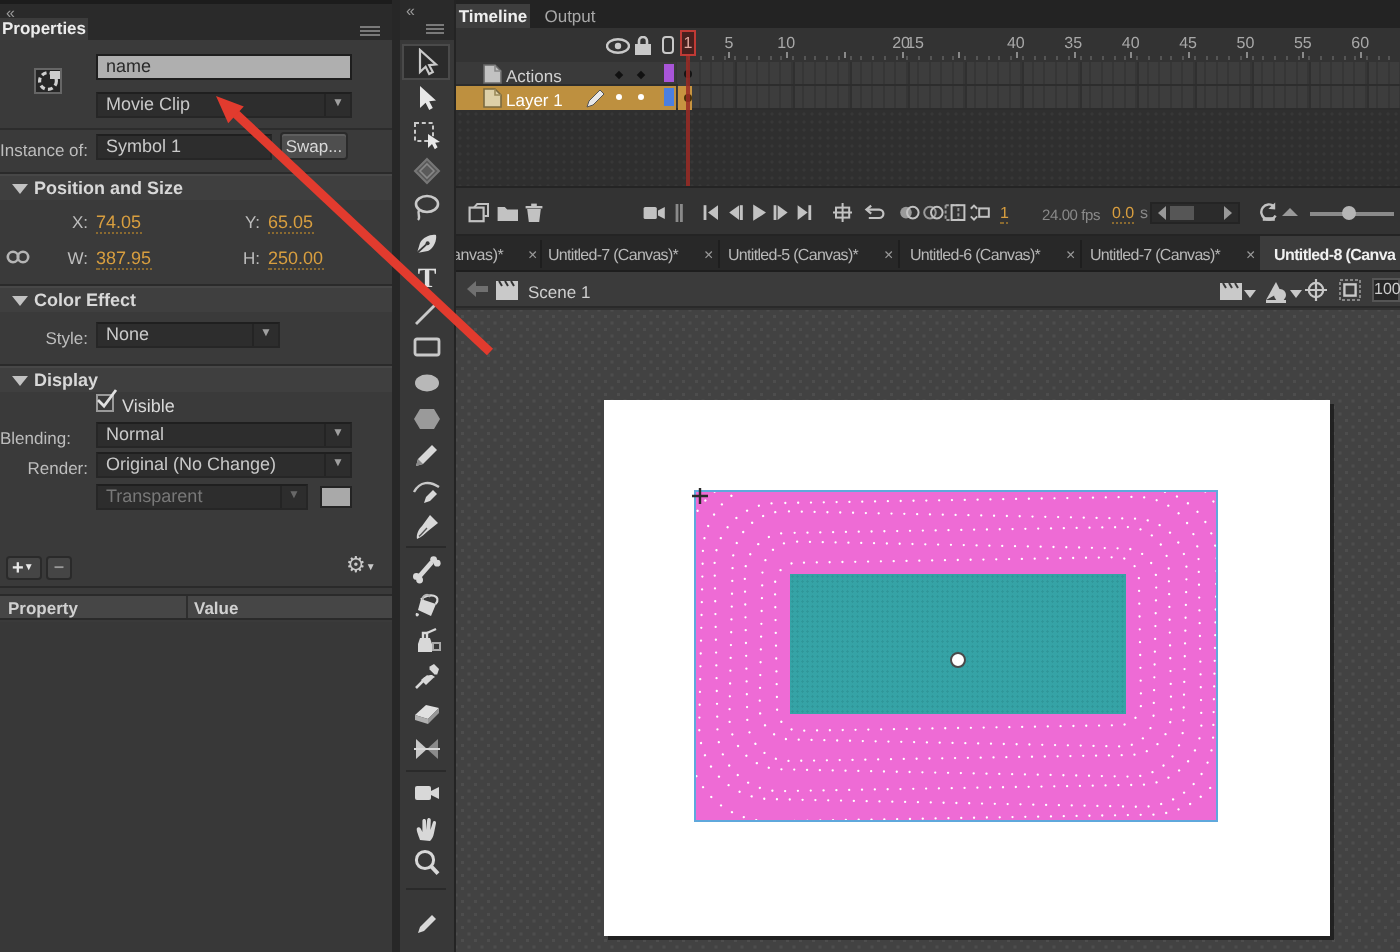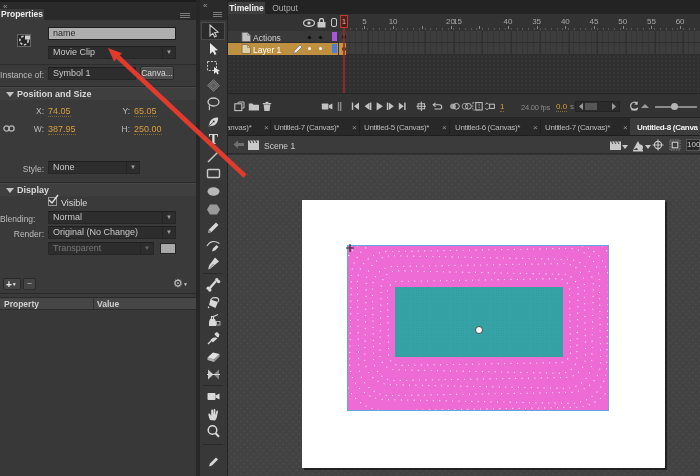--- a/index.html
+++ b/index.html
@@ -43,37 +43,38 @@
   </svg>
 
   <div class="dd abs" style="left:48px;top:26px;width:128px;height:13px;">Movie Clip
     <div class="ddarr">▼</div>
   </div>
 
   <div class="abs" style="left:0;top:44px;width:196px;height:1px;background:#2c2c2c;"></div>
 
   <div class="lbl abs" style="left:0;top:50px;width:44px;text-align:right;">Instance of:</div>
   <div class="dd abs" style="left:48px;top:47px;width:88px;height:13px;">Symbol 1</div>
-  <div class="abs" style="left:140px;top:46px;width:34px;height:14px;background:#4e4e4e;border:1px solid #2a2a2a;border-radius:2px;box-shadow:inset 0 1px 0 #5e5e5e;color:#d8d8d8;font-size:8.5px;line-height:12px;text-align:center;">Canva...</div>
+  <div class="abs" style="left:140px;top:46px;width:34px;height:14px;background:#4e4e4e;border:1px solid #2a2a2a;border-radius:2px;box-shadow:inset 0 1px 0 #5e5e5e;color:#d8d8d8;font-size:8.5px;line-height:12px;text-align:center;">Swap...</div>
 
   <div class="hdr" style="top:66px;"><span class="tri"></span>Position and Size</div>
   <div class="lbl abs" style="left:0;top:86px;width:44px;text-align:right;">X:</div>
   <div class="oval abs" style="left:48px;top:86px;">74.05</div>
   <div class="lbl abs" style="left:86px;top:86px;width:44px;text-align:right;">Y:</div>
   <div class="oval abs" style="left:134px;top:86px;">65.05</div>
 
   <svg class="abs" width="12" height="11" style="left:3px;top:103px;">
     <circle cx="3.5" cy="5.5" r="2.6" fill="none" stroke="#b5b5b5" stroke-width="1.3"></circle>
     <circle cx="8.5" cy="5.5" r="2.6" fill="none" stroke="#b5b5b5" stroke-width="1.3"></circle>
   </svg>
   <div class="lbl abs" style="left:0;top:104px;width:44px;text-align:right;">W:</div>
   <div class="oval abs" style="left:48px;top:104px;">387.95</div>
   <div class="lbl abs" style="left:86px;top:104px;width:44px;text-align:right;">H:</div>
   <div class="oval abs" style="left:134px;top:104px;">250.00</div>
 
+  <div class="hdr" style="top:122px;"><span class="tri"></span>Color Effect</div>
   <div class="lbl abs" style="left:0;top:144px;width:44px;text-align:right;">Style:</div>
   <div class="dd abs" style="left:48px;top:141px;width:92px;height:13px;">None
     <div class="ddarr">▼</div>
   </div>
 
   <div class="hdr" style="top:162px;"><span class="tri"></span>Display</div>
   <div class="abs" style="left:48px;top:177px;width:9px;height:9px;border:1px solid #9a9a9a;background:#3a3a3a;"></div>
   <svg class="abs" width="12" height="11" style="left:47px;top:174px;">
         <path d="M2 6 L5 9 L11 1" stroke="#e0e0e0" stroke-width="1.4" fill="none"></path>
       </svg>

